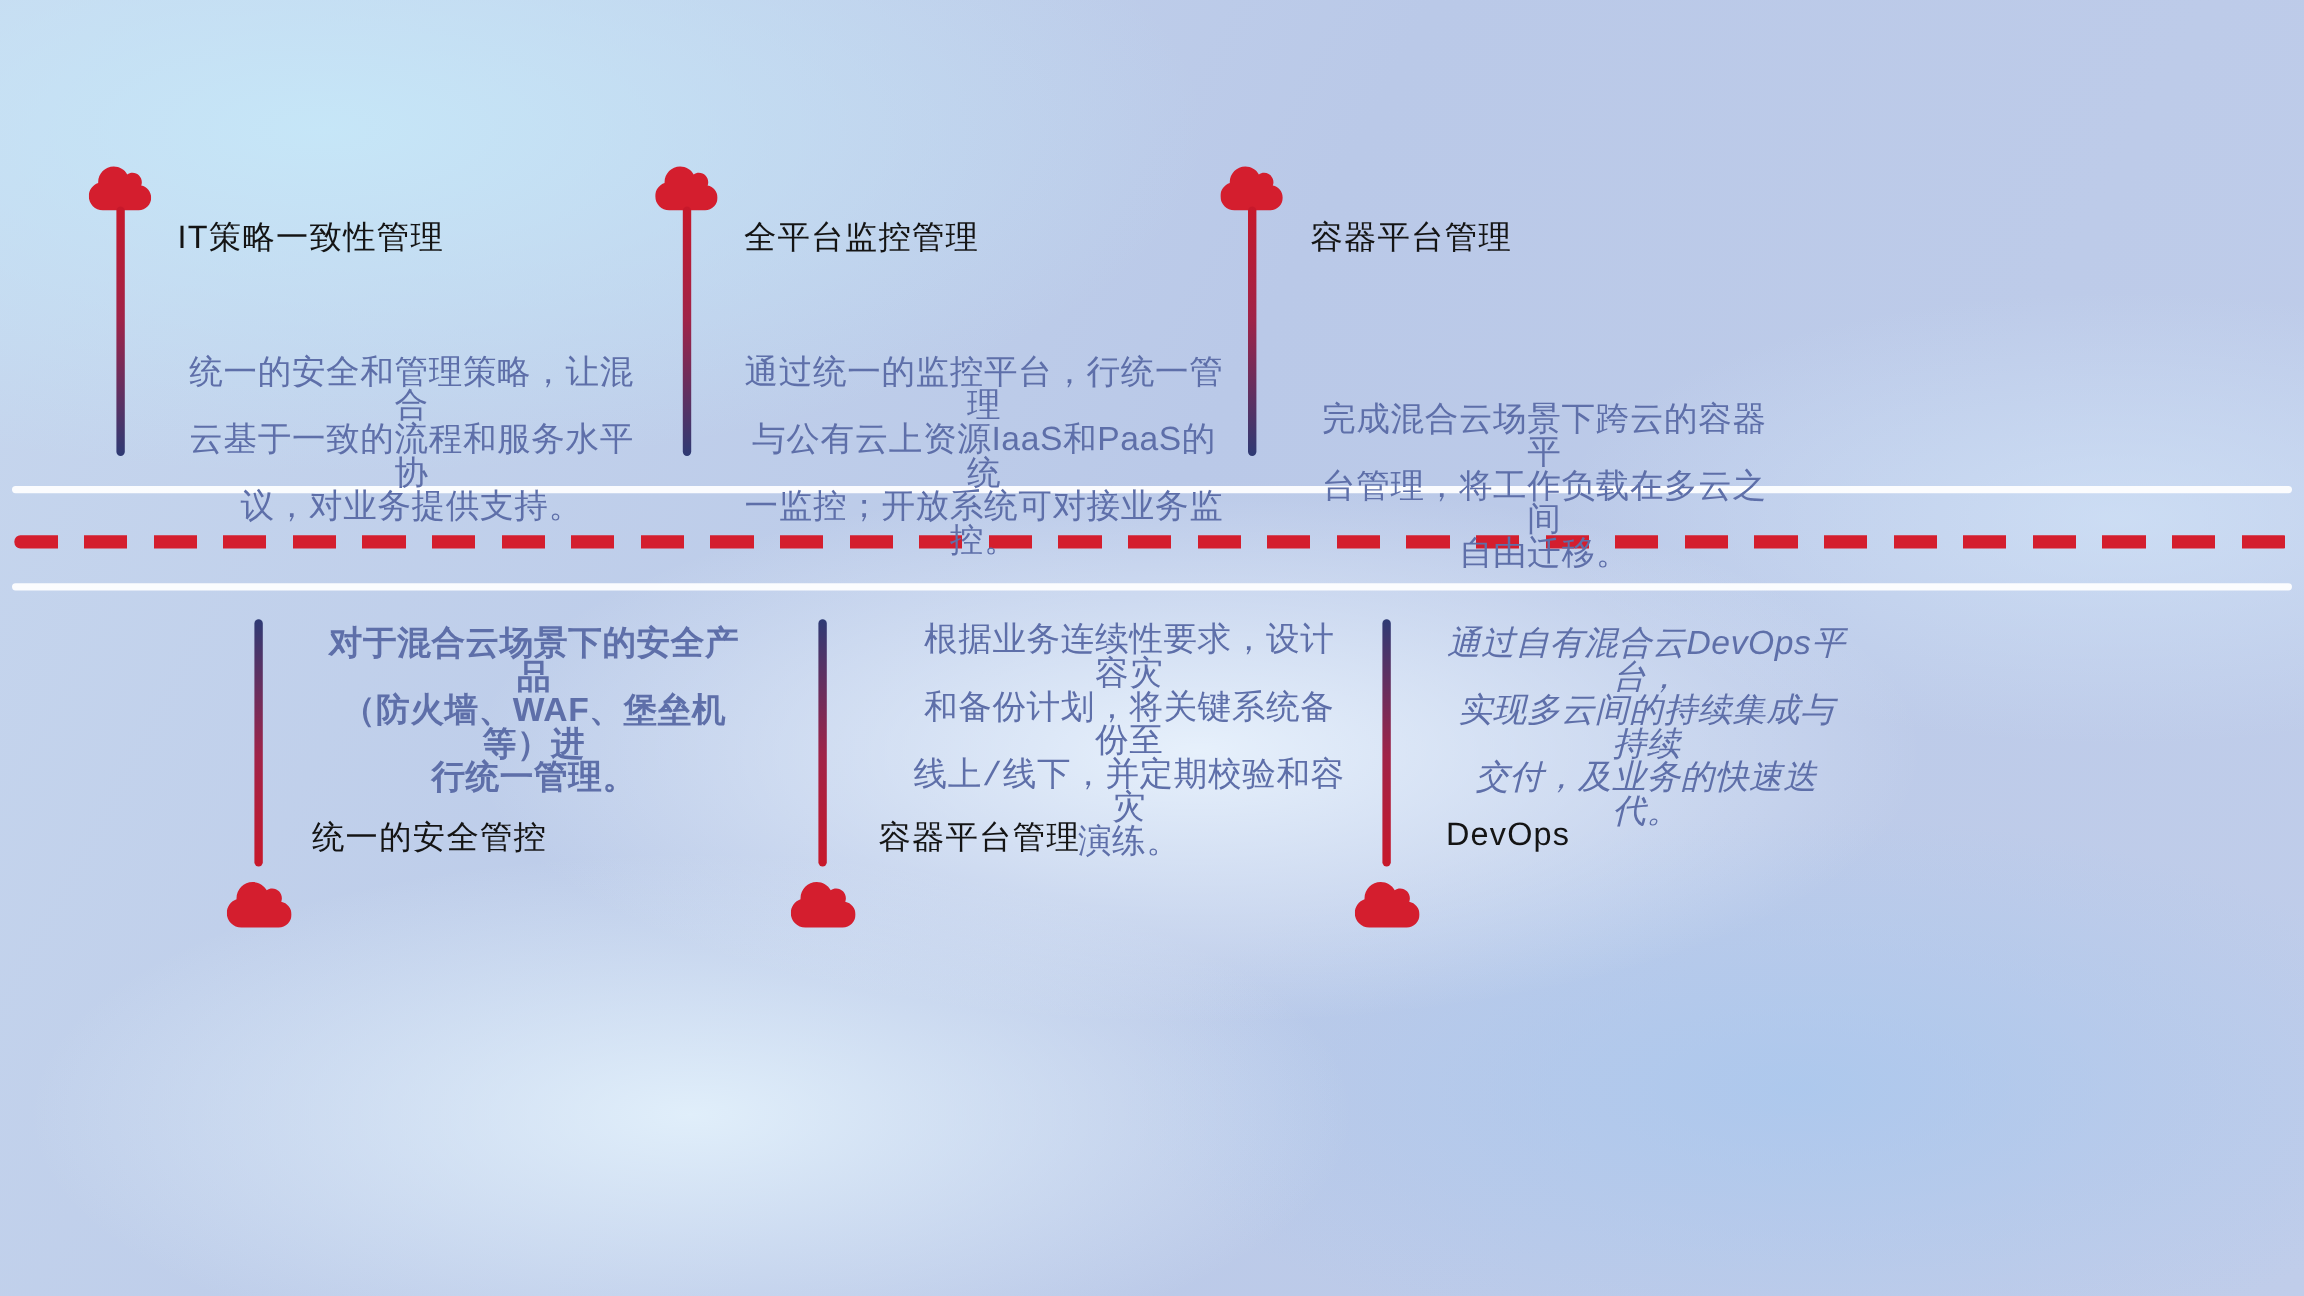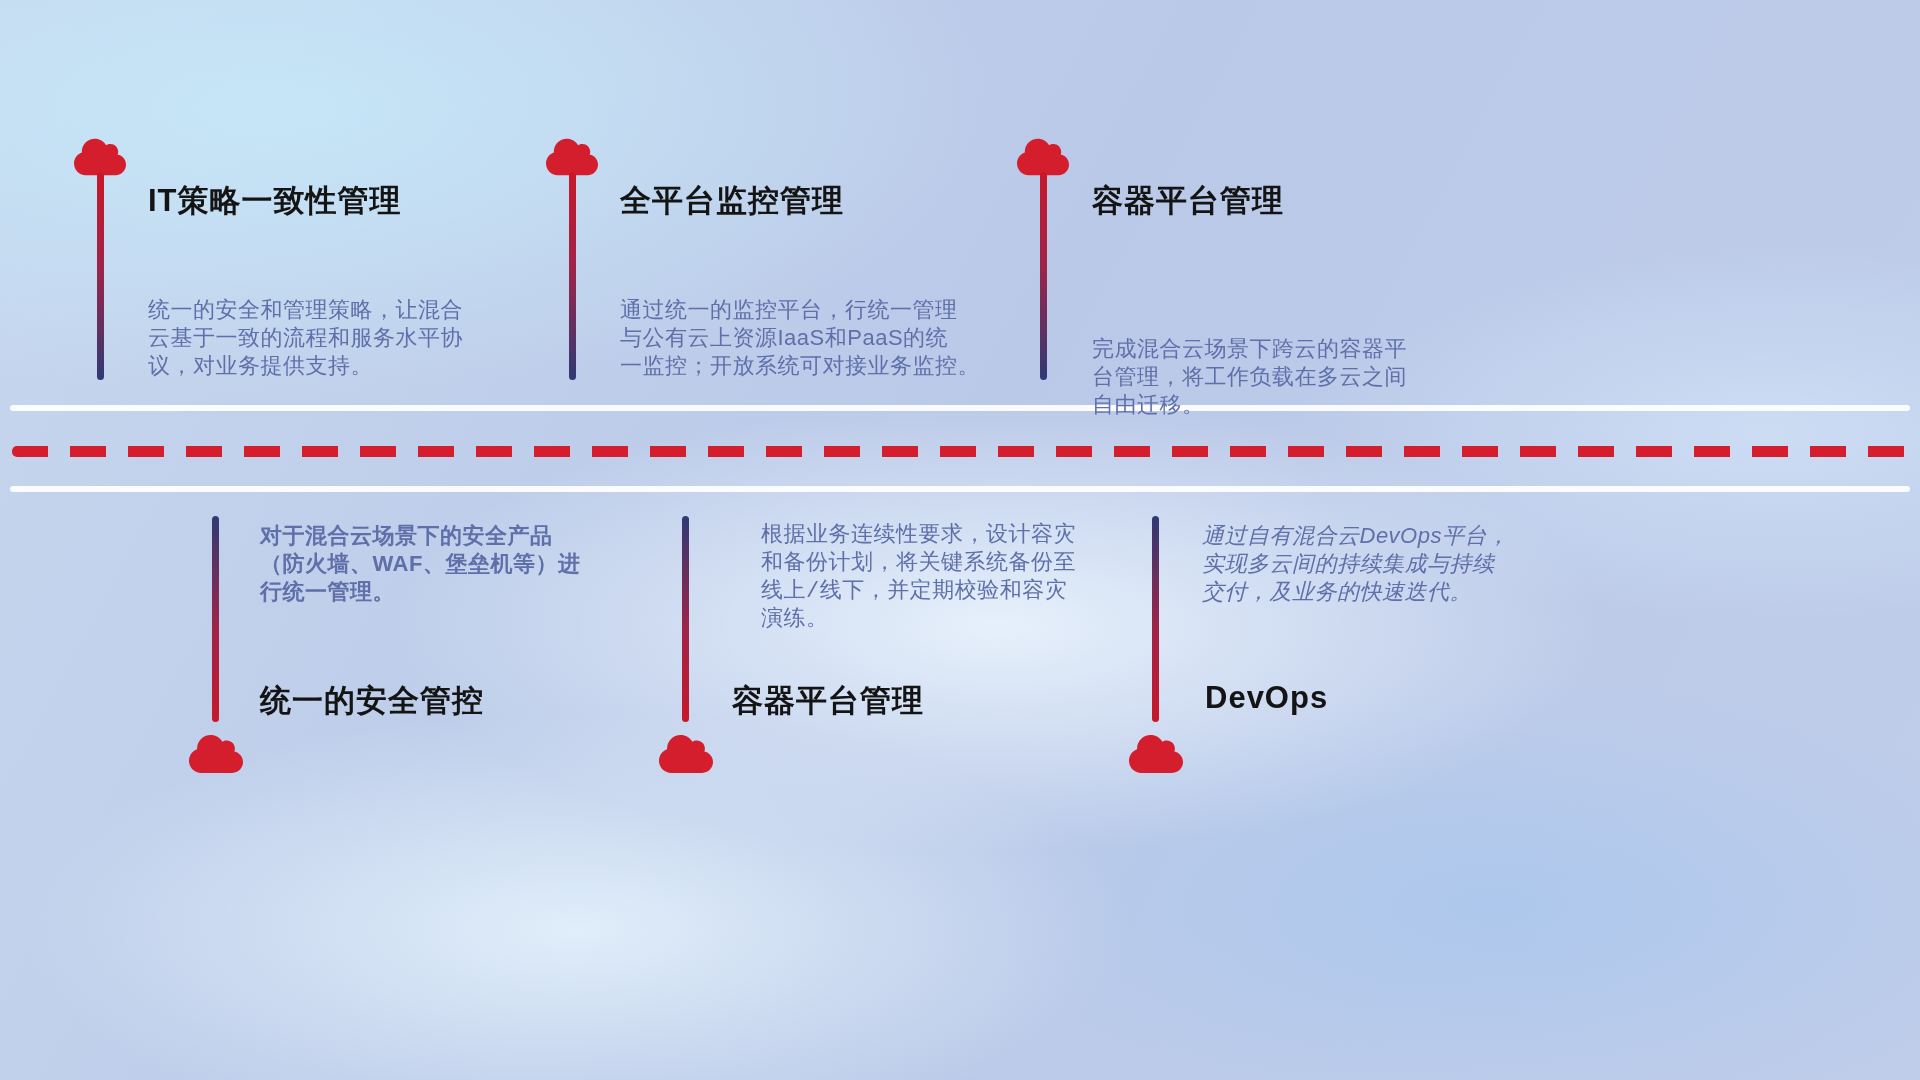--- a/index.html
+++ b/index.html
@@ -32,22 +32,22 @@
     background:repeating-linear-gradient(90deg,var(--red) 0 36px,transparent 36px 58px);
     border-radius:5px;
   }
 
   
   .cloud{position:absolute;display:block;}
   .cloud svg{display:block;}
   .stem{position:absolute;width:7px;border-radius:4px;}
   .stem.down{background:linear-gradient(to bottom,#c8182a 0%,#a02348 45%,var(--navy) 100%);}
   .stem.up{background:linear-gradient(to bottom,var(--navy) 0%,#a02348 55%,#c8182a 100%);}
-  .title{position:absolute;font-size:31px;font-weight:700;color:var(--title);letter-spacing:1px;white-space:nowrap;}
-  .desc{position:absolute;font-size:22px;line-height:28px;color:var(--desc);white-space:pre-line;letter-spacing:.5px;}
+  .title{position:absolute;font-size:27px;font-weight:400;color:var(--title);letter-spacing:1px;white-space:nowrap;}
+  .desc{position:absolute;font-size:28px;line-height:28px;color:var(--desc);white-space:pre-line;letter-spacing:.5px;text-align:center;}
 </style>
 </head>
 <body>
 
 <div class="stage">
 
   <div class="white-line top"></div>
   <div class="dashed-line"></div>
   <div class="white-line bottom"></div>
 

